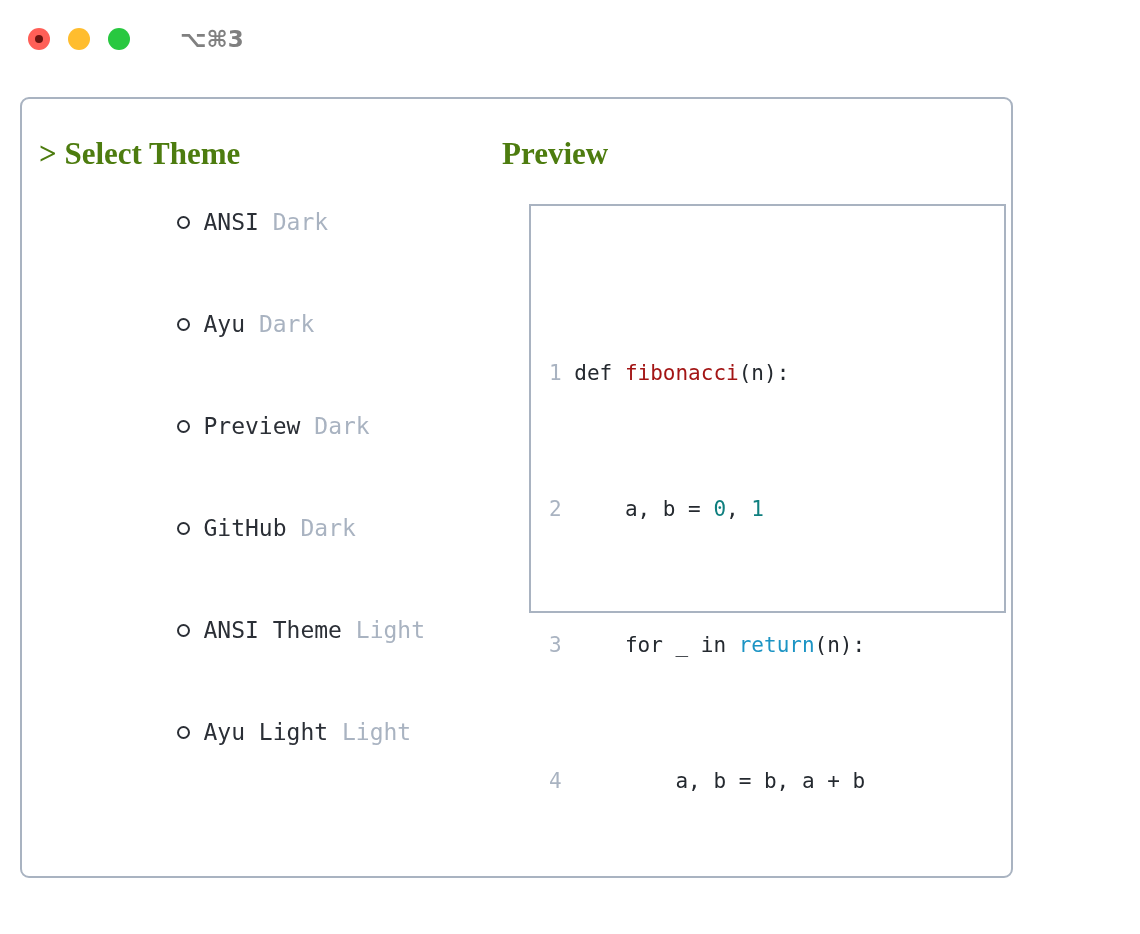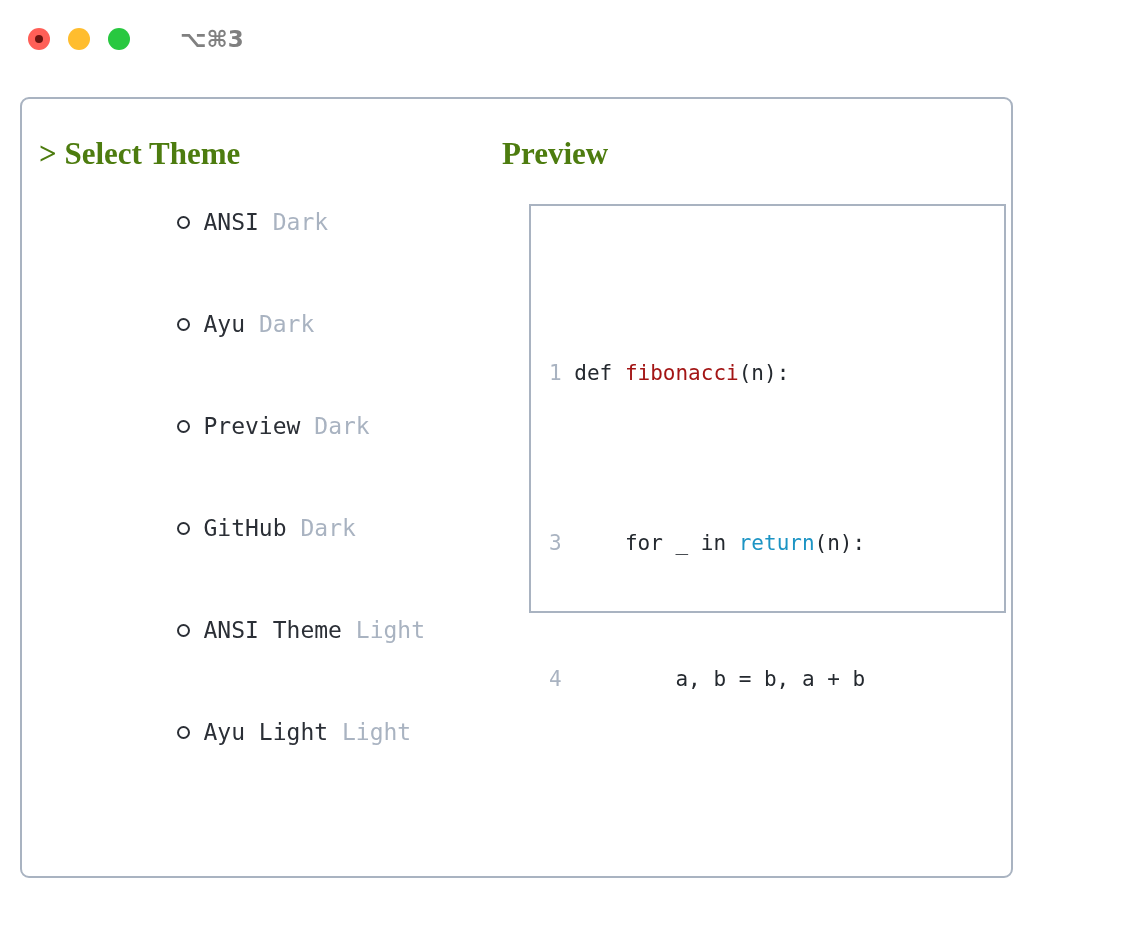--- a/index.html
+++ b/index.html
@@ -217,20 +217,21 @@
 
     <div class="col-right">
 
       <div class="section-title">Preview</div>
 
       <div class="preview-box">
         <div class="code-area">
 
           <div class="code-line"><span class="ln">1</span><span class="tok-plain"> def </span><span class="tok-func">fibonacci</span><span class="tok-plain">(n):</span></div>
 
+          <div class="code-line"><span class="ln">2</span><span class="tok-plain">     a, b = </span><span class="tok-num">0</span><span class="tok-plain">, </span><span class="tok-num">1</span></div>
 
           <div class="code-line"><span class="ln">3</span><span class="tok-plain">     for _ in </span><span class="tok-builtin">return</span><span class="tok-plain">(n):</span></div>
 
           <div class="code-line"><span class="ln">4</span><span class="tok-plain">         a, b = b, a + b</span></div>
 
 
           
 
           
 

